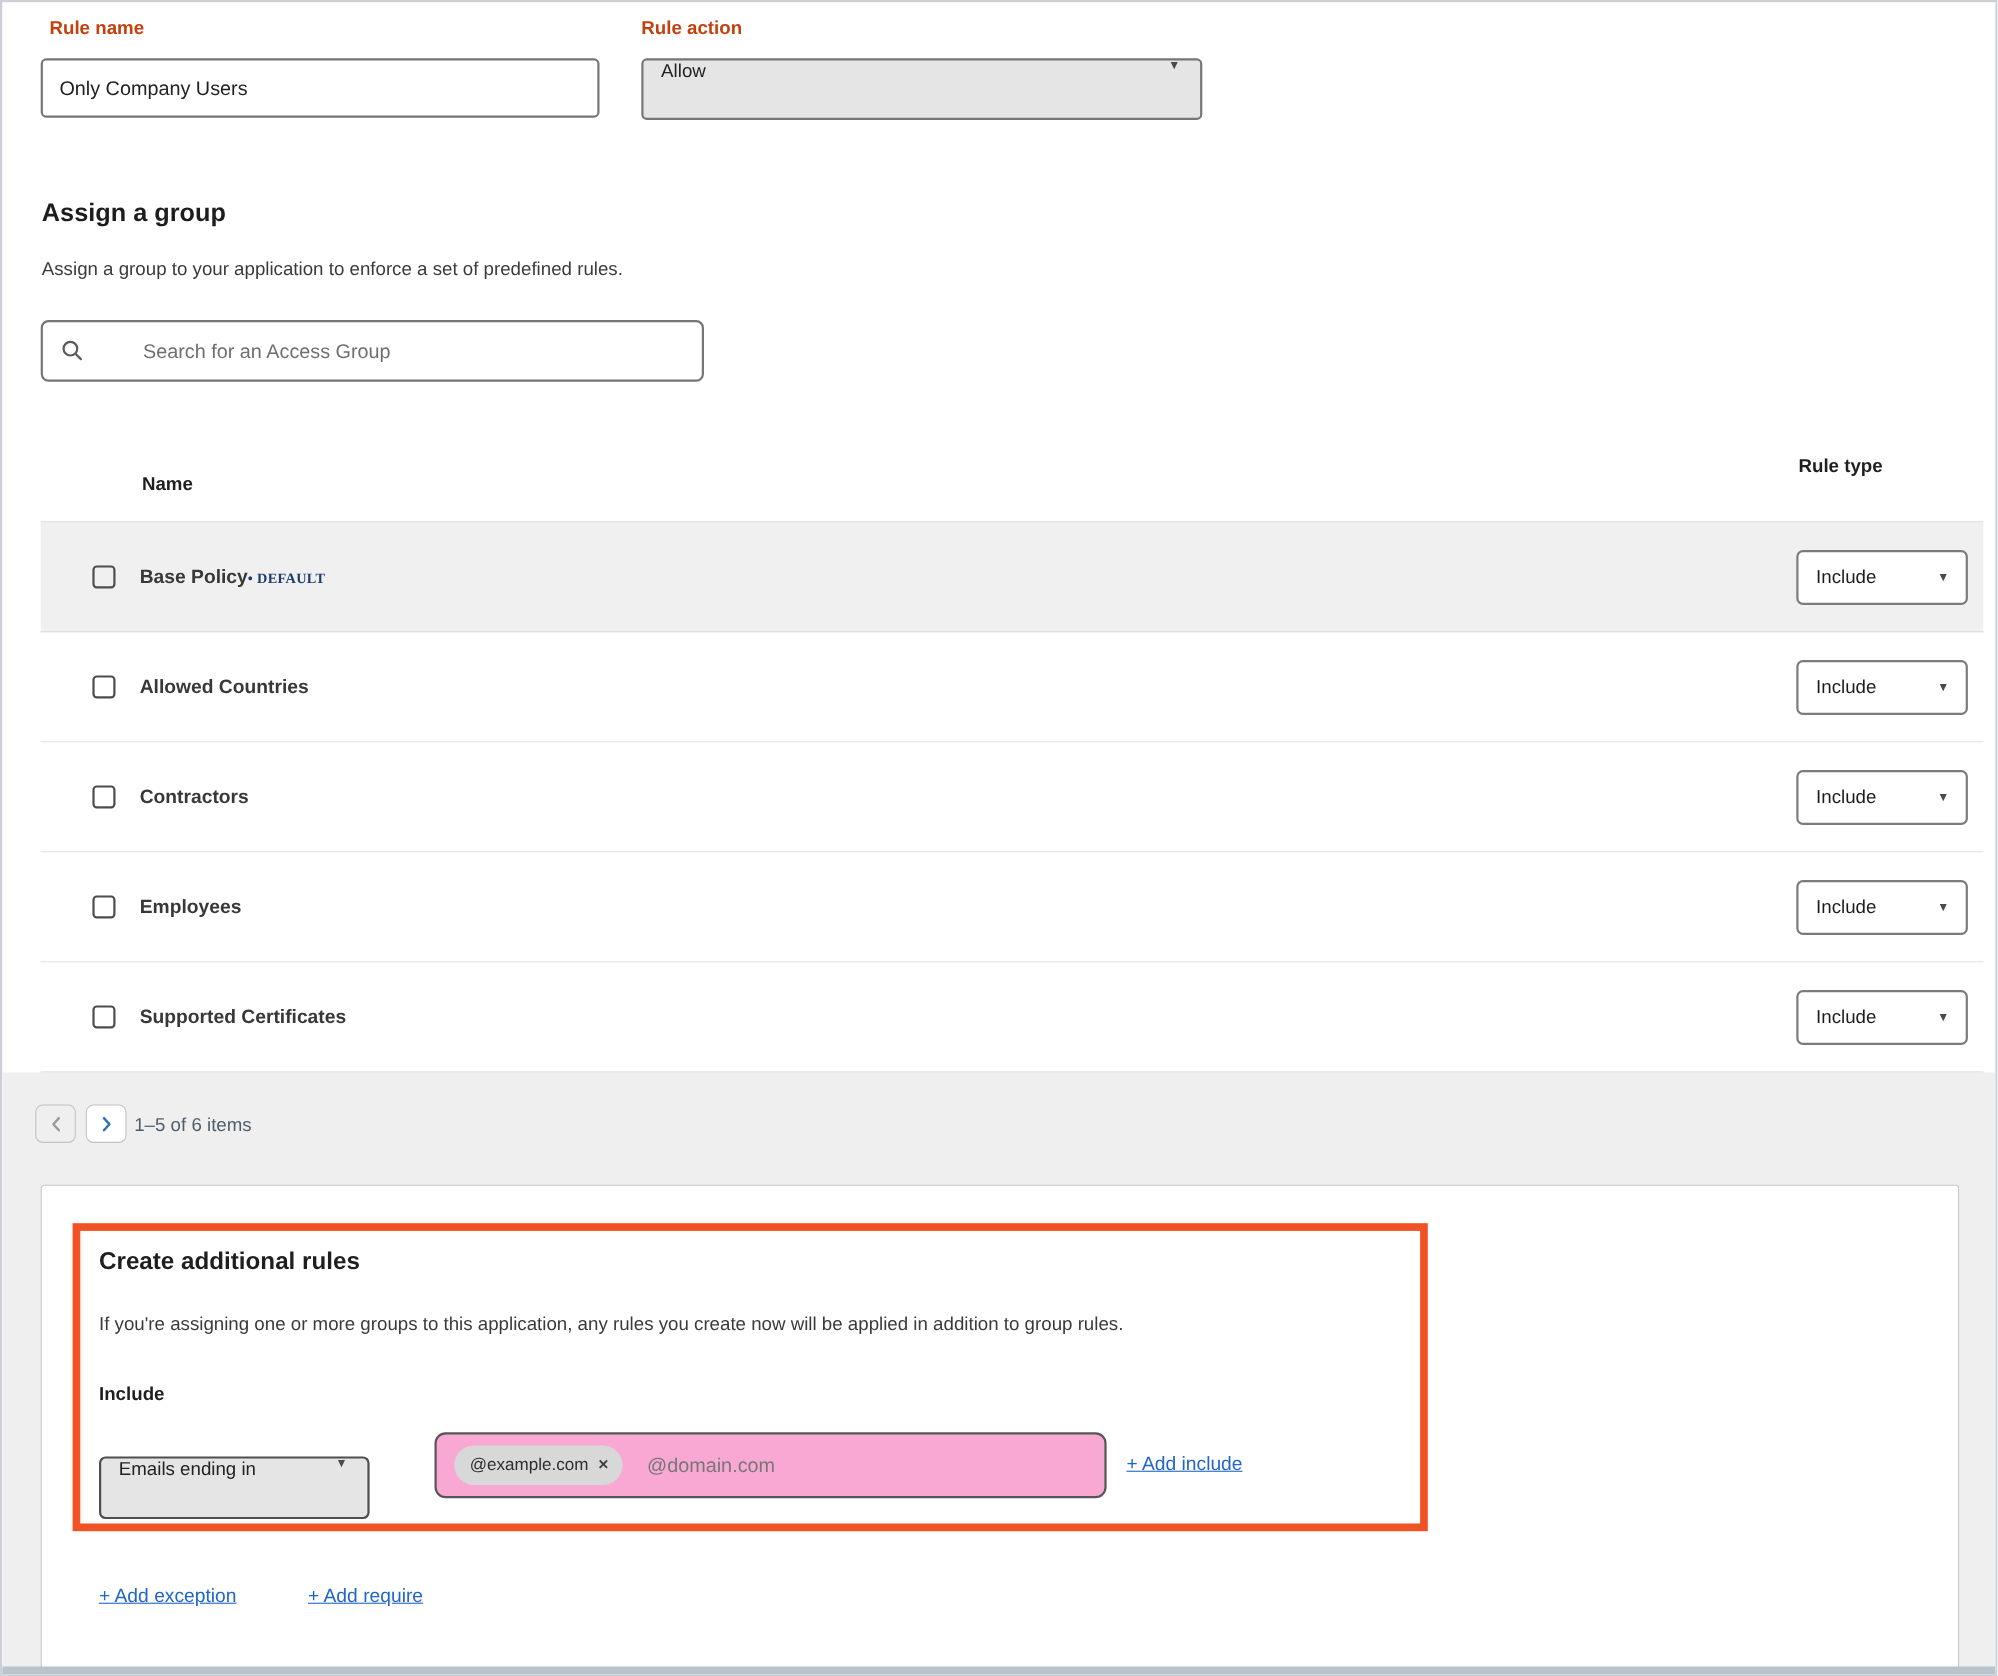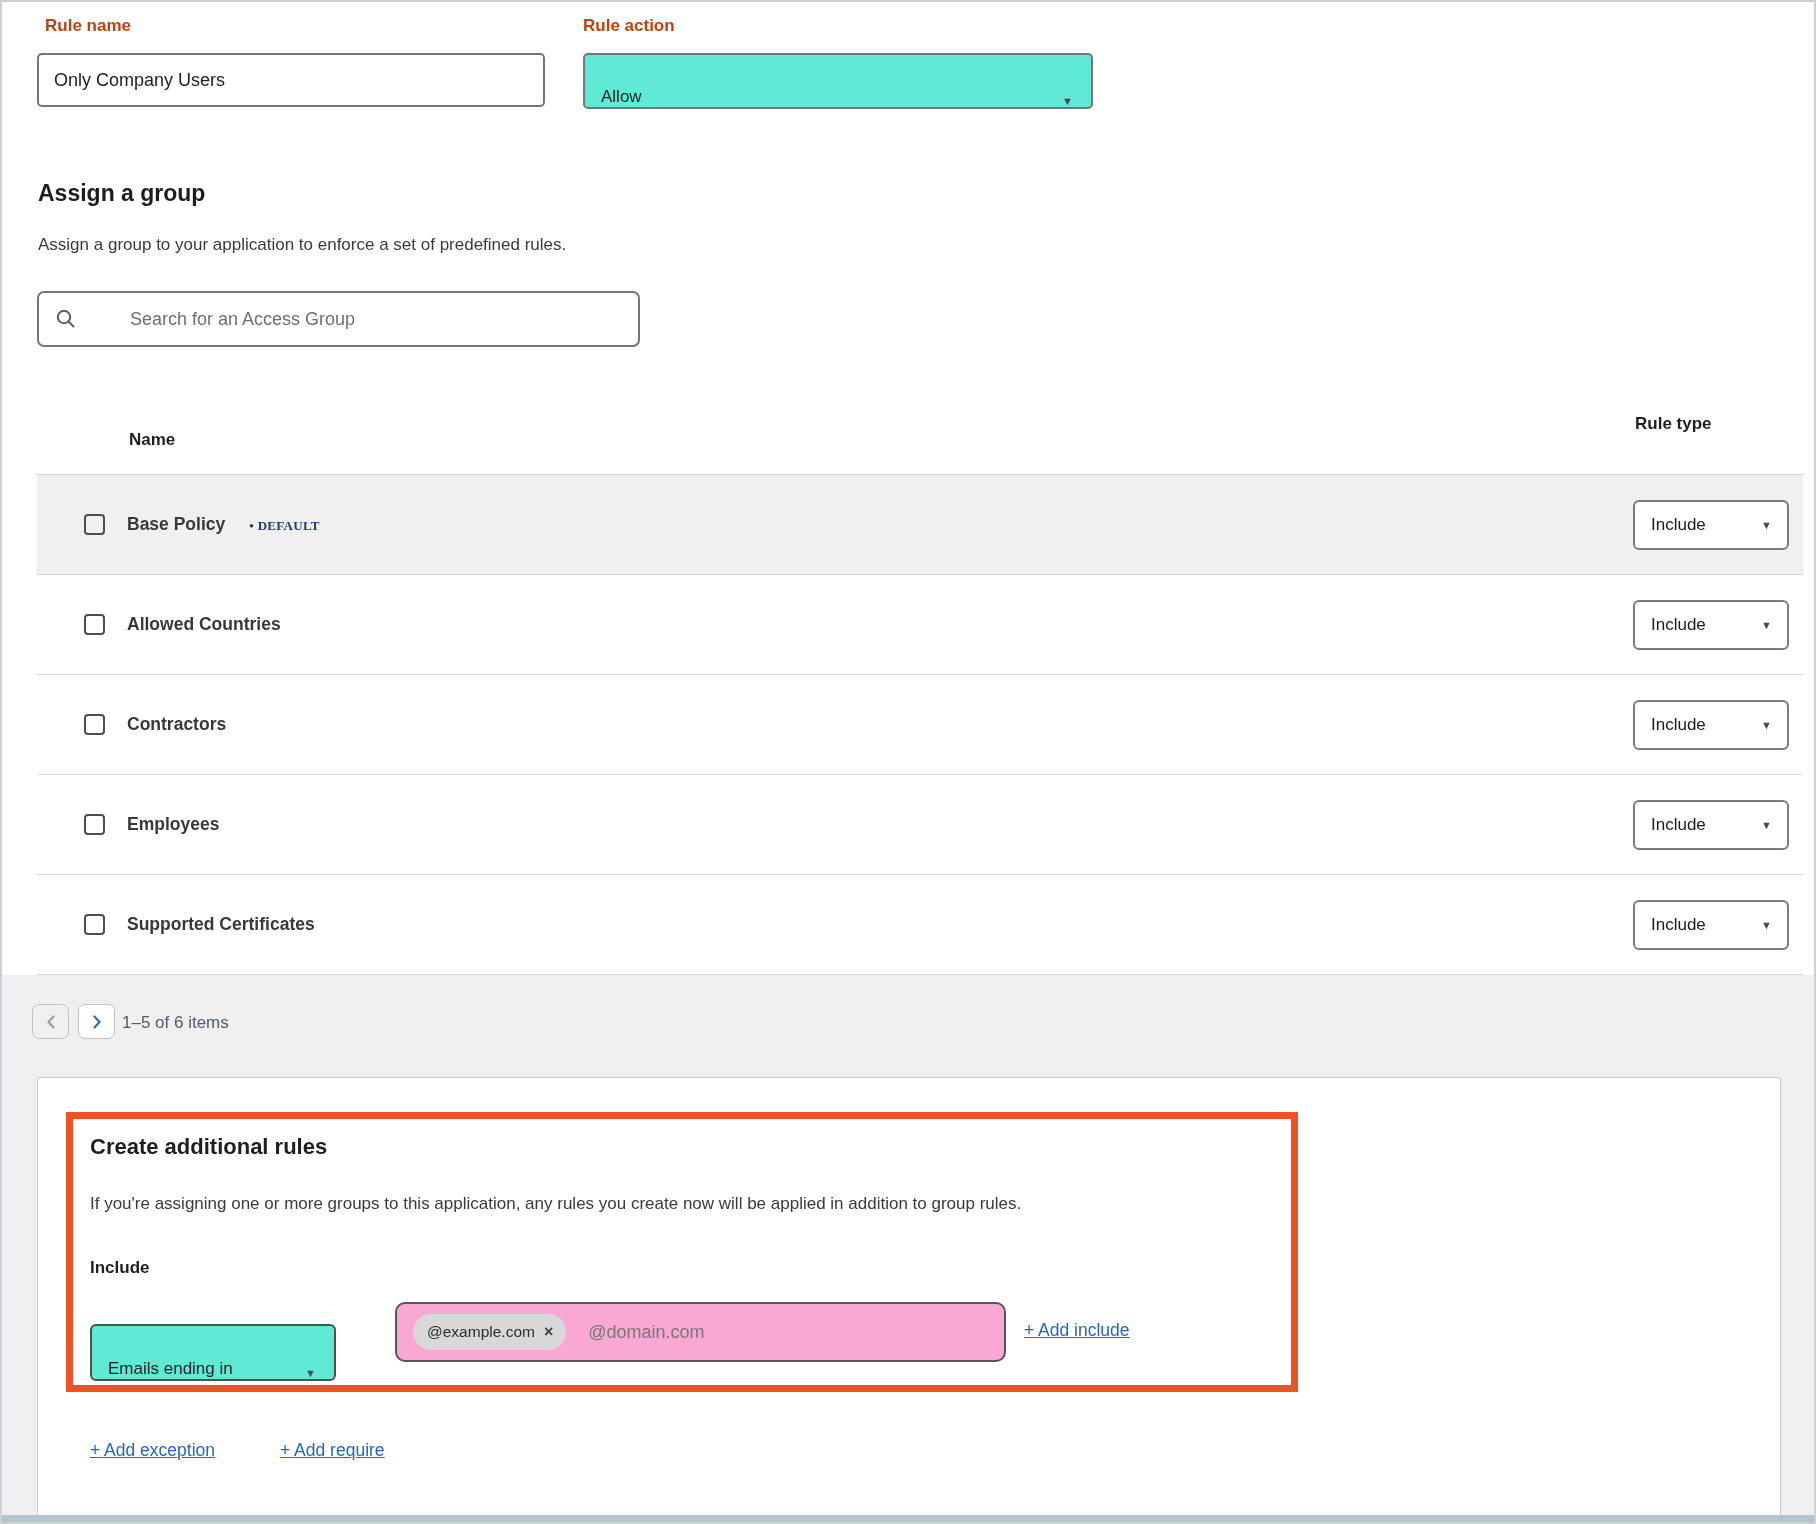--- a/index.html
+++ b/index.html
@@ -37,22 +37,22 @@
   #rule-action-label{left:581px;top:14px;}
   .text-input{
     position:absolute;
     border:2px solid #767676;border-radius:5px;background:#fff;
     font-family:"Liberation Sans", sans-serif;
     font-size:18px;color:#222;padding:0 15px;outline:none;
   }
   #rule-name-input{left:35px;top:51px;width:508px;height:54px;}
   .select-box{
     position:absolute;
-    border:2px solid #767676;border-radius:5px;background:#5eead4;
-    display:flex;align-items:flex-end;justify-content:space-between;
+    border:2px solid #767676;border-radius:5px;background:#e5e5e5;
+    display:flex;align-items:flex-start;justify-content:space-between;
     font-size:17px;color:#222;padding:0 18px 0 16px;cursor:default;
   }
   #rule-action-select{left:581px;top:51px;width:510px;height:56px;}
   .caret{
     font-size:11px;color:#4a4a4a;line-height:1;flex:none;
   }
 
   
   #assign-heading{
     position:absolute;left:36px;top:178px;
@@ -88,21 +88,21 @@
     border-bottom:1px solid #dcdcdc;
   }
   .t-row.row-gray{background:#f0f0f1;border-bottom:1px solid #d4d4d4;}
   .cb{
     position:absolute;left:47px;top:39px;width:21px;height:21px;
     border:2px solid #4d4d4d;border-radius:4px;background:transparent;
     cursor:pointer;
   }
   .row-label-wrap{
     position:absolute;left:90px;top:0;height:100%;
-    display:flex;align-items:center;gap:24px;
+    display:flex;align-items:center;gap:0;
   }
   .row-name{font-size:17.5px;font-weight:700;color:#383838;}
   .badge{
     font-size:13px;font-weight:700;color:var(--navy);
     letter-spacing:.3px;padding-top:2px;font-family:Liberation Serif, serif;
   }
   .row-dd{
     position:absolute;left:1596px;top:25px;width:156px;height:50px;
     border:2px solid #7b7b7b;border-radius:6px;background:#fff;
     display:flex;align-items:center;justify-content:space-between;

